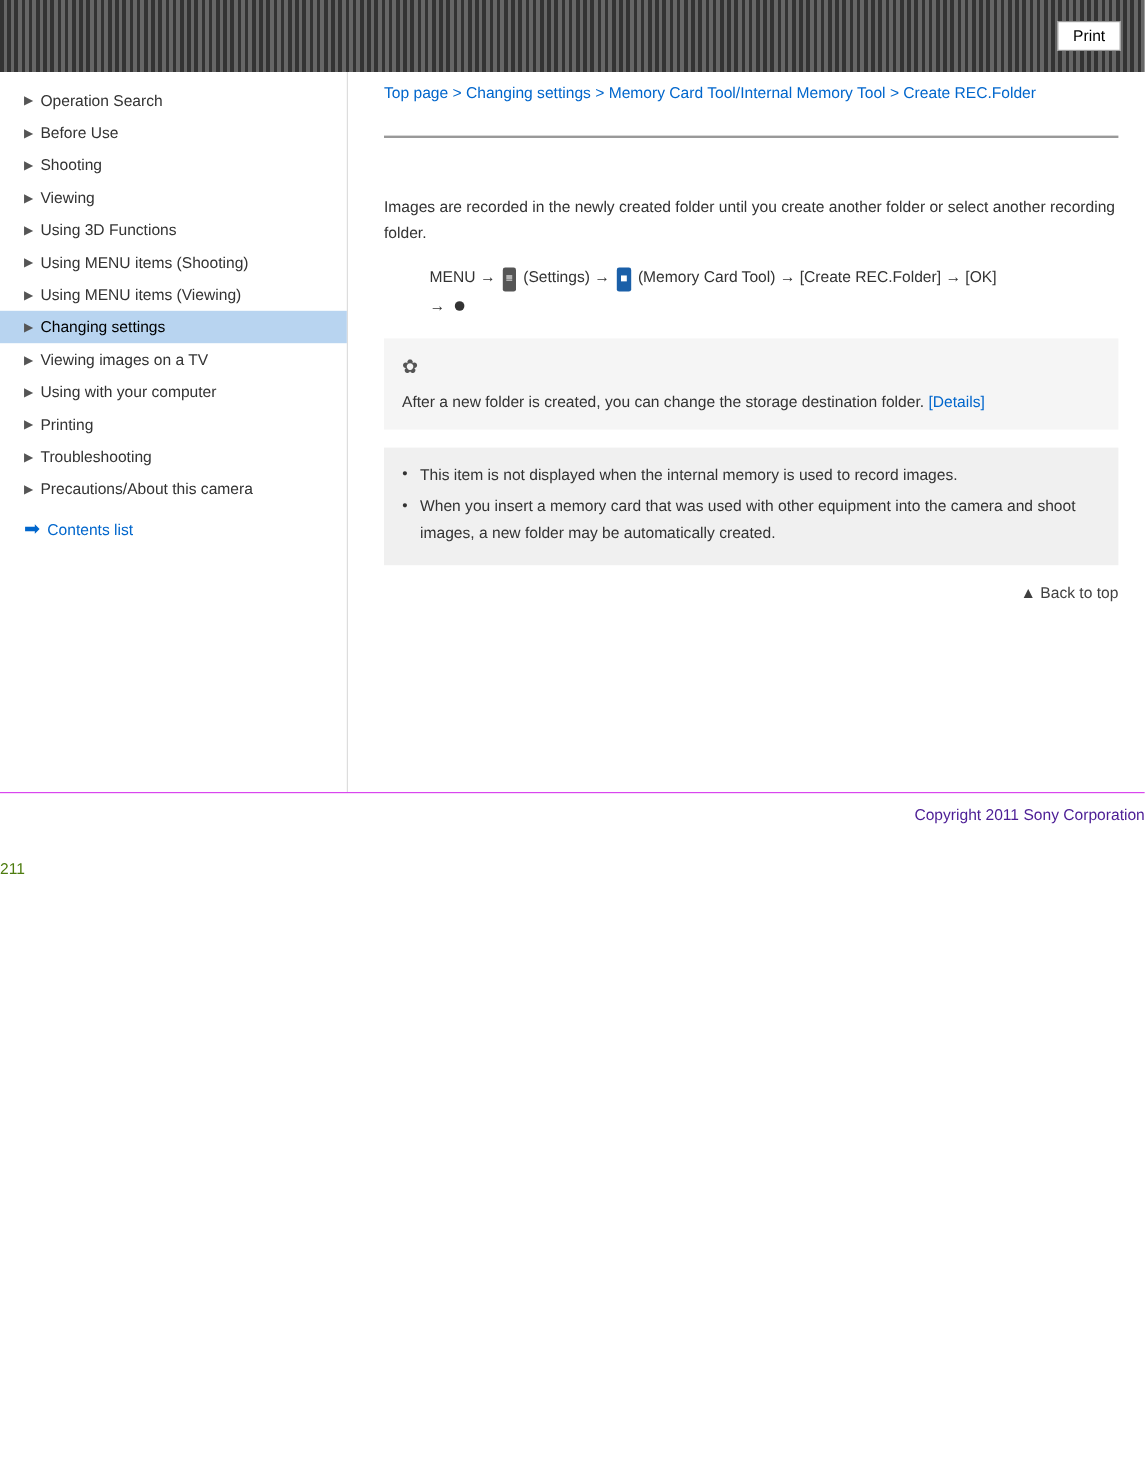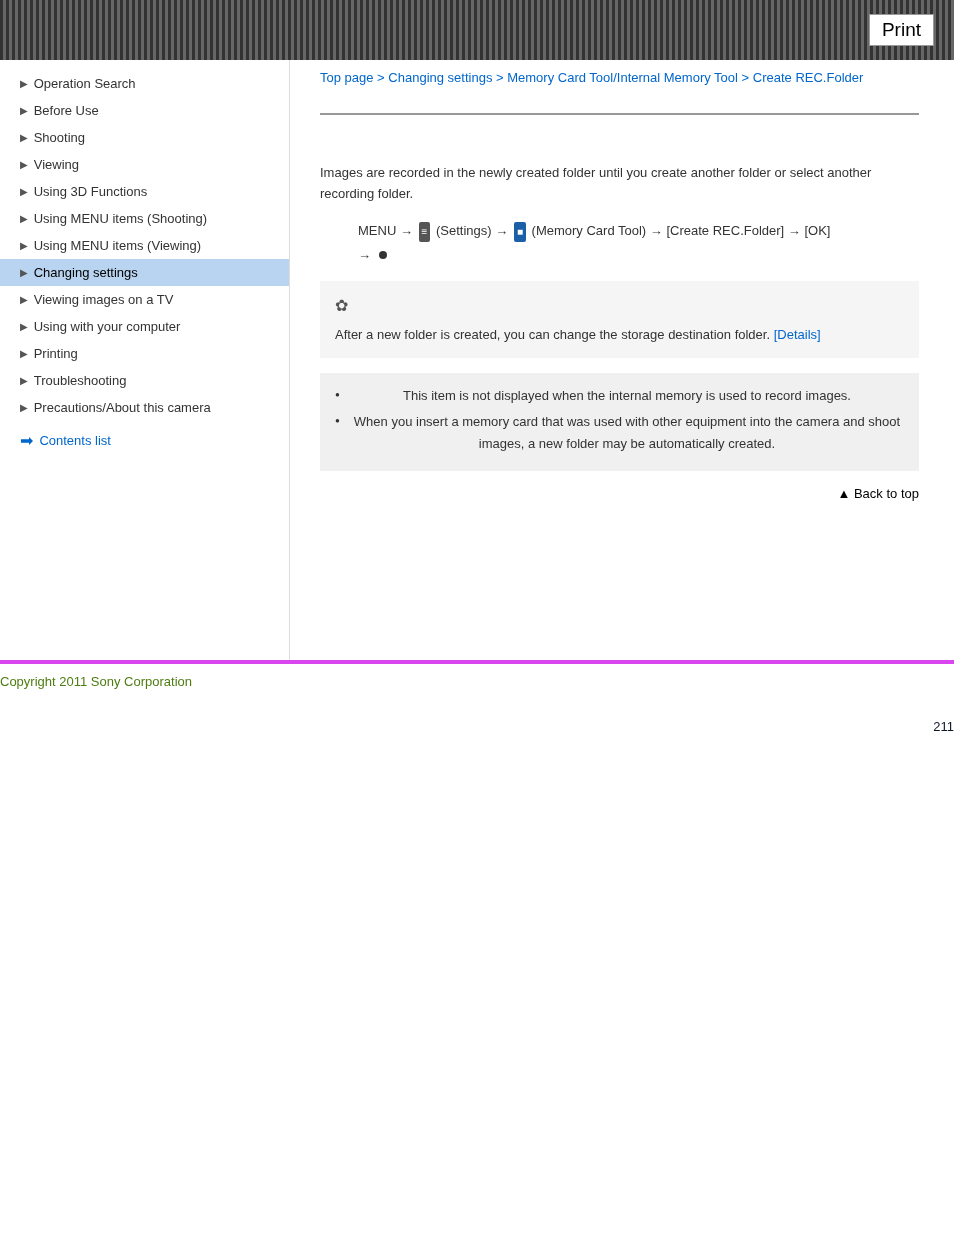--- a/index.html
+++ b/index.html
@@ -12,21 +12,21 @@
       position: relative;
     }
     .print-btn {
       position: absolute;
       right: 20px;
       top: 50%;
       transform: translateY(-50%);
       background: #fff;
       border: 1px solid #999;
       padding: 4px 12px;
-      font-size: 19px;
+      font-size: 13px;
       cursor: pointer;
     }
 
     
     .page-layout {
       display: flex;
       min-height: 600px;
     }
 
     
@@ -63,21 +63,21 @@
       font-size: 13px;
     }
     .contents-list-link .arrow-icon {
       margin-right: 6px;
       font-size: 16px;
     }
 
     
     .main-content {
       flex: 1;
-      padding: 10px 35px 20px 30px;
+      padding: 10px 22px 20px 30px;
     }
 
     
     .breadcrumb {
       font-size: 13px;
       color: #0066cc;
       margin-bottom: 20px;
       padding-bottom: 8px;
     }
     .breadcrumb a { color: #0066cc; text-decoration: none; }
@@ -154,56 +154,55 @@
       line-height: 1.7;
     }
     .notes-box ul {
       list-style: none;
       padding: 0;
     }
     .notes-box ul li {
       padding-left: 15px;
       position: relative;
       margin-bottom: 4px;
-      text-align: center;
     }
     .notes-box ul li::before {
       content: "●";
       position: absolute;
       left: 0;
       font-size: 8px;
       top: 3px;
     }
 
     
     .back-to-top-row {
       text-align: right;
       margin-top: 10px;
       margin-bottom: 10px;
     }
     .back-to-top-link {
-      color: #000000;
+      color: #404040;
       text-decoration: none;
       font-size: 13px;
     }
 
     
     .footer {
+      text-align: right;
+      font-size: 13px;
+      color: #4c1d95;
+      padding: 10px 0 20px 0;
+      border-top: 1px solid #d946ef;
+    }
+
+    
+    .page-number {
       text-align: left;
       font-size: 13px;
       color: #4d7c0f;
-      padding: 10px 0 20px 0;
-      border-top: 4px solid #d946ef;
-    }
-
-    
-    .page-number {
-      text-align: right;
-      font-size: 13px;
-      color: #0f172a;
       padding: 10px 0;
     }
 
     .details-link { color: #0066cc; text-decoration: none; }
   </style>
 </head>
 <body>
 
 <div class="header-bar">
   <button class="print-btn">Print</button>

